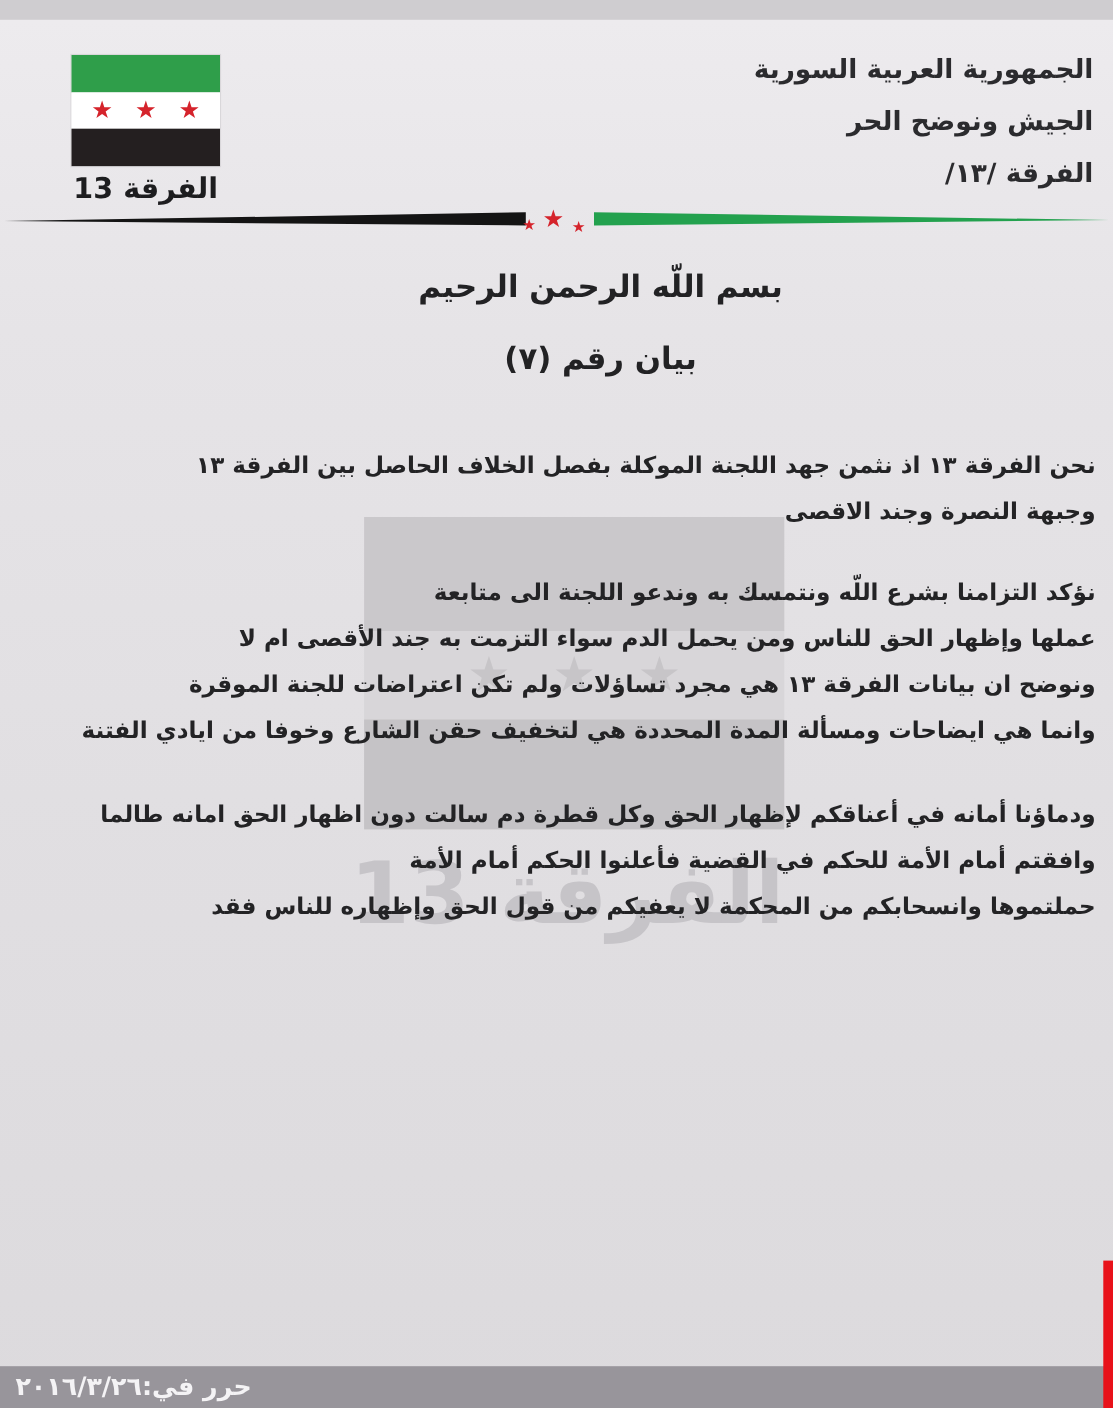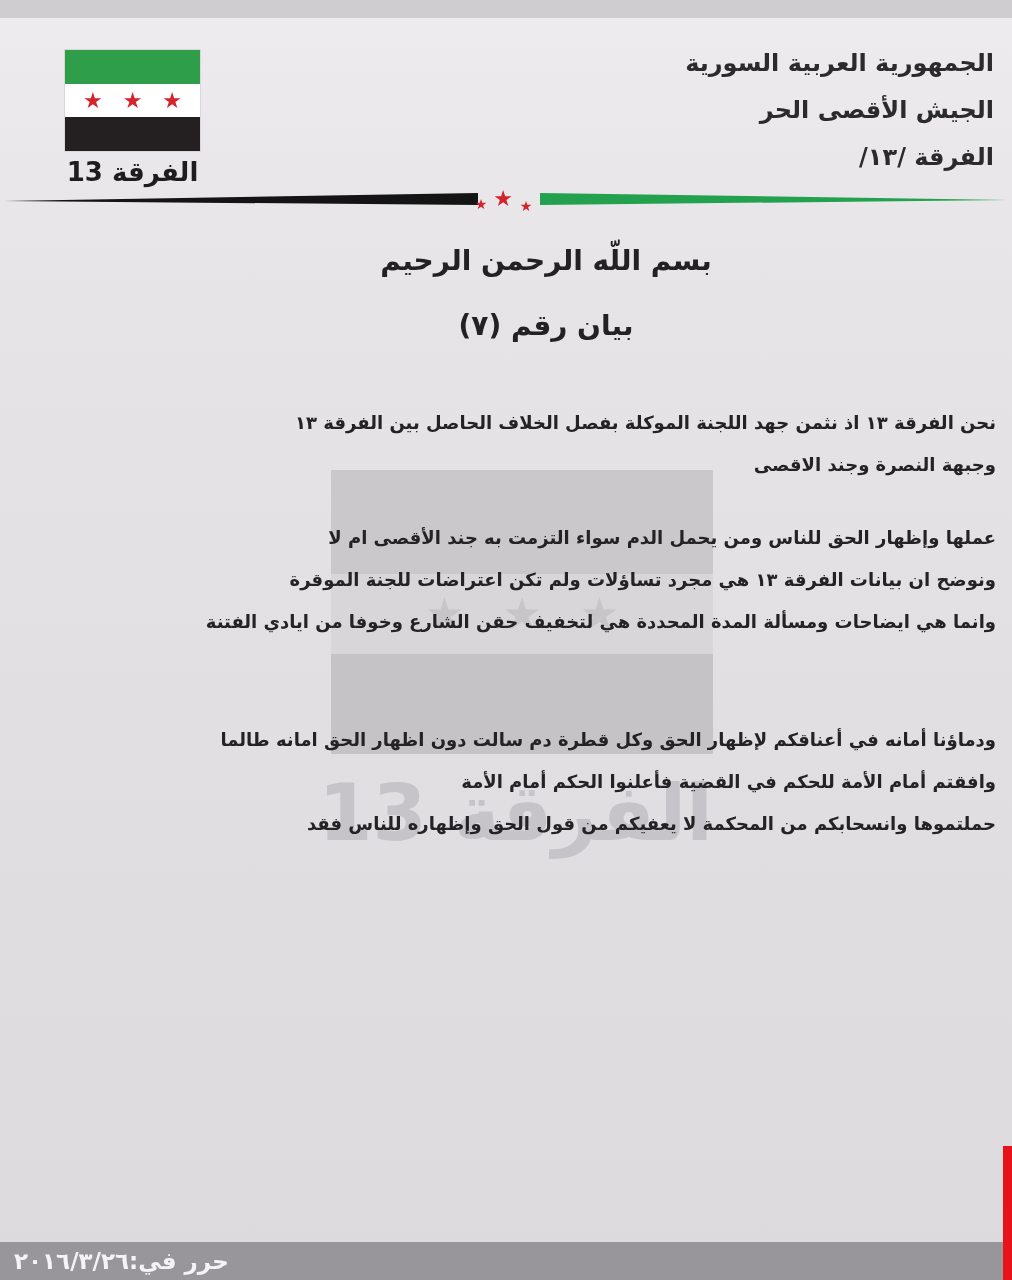--- a/index.html
+++ b/index.html
@@ -49,21 +49,21 @@
   }
   
   .basmala,.statement-title{
     position:absolute;left:0;width:100%;text-align:center;direction:rtl;
     font-size:28px;font-weight:bold;color:#222224;z-index:2;padding-left:40px;
   }
   .basmala{top:226px;}
   .statement-title{top:291px;}
   .para{
     position:absolute;right:16px;left:10px;direction:rtl;text-align:right;
-    font-size:18px;font-weight:bold;color:#232325;line-height:42px;z-index:2;
+    font-size:21px;font-weight:bold;color:#232325;line-height:42px;z-index:2;
   }
   .para .line{white-space:nowrap;}
   .para-1{top:384px;}
   .para-2{top:499px;}
   .para-3{top:701px;}
   
   .footer-bar{
     position:absolute;left:0;bottom:0;width:1012px;height:56px;
     background:#98959b;z-index:3;
   }
@@ -76,21 +76,21 @@
     background:#e8121a;z-index:4;
   }
 </style>
 </head>
 <body>
 
 <div class="page">
 
   <div class="org-block">
     <div>الجمهورية العربية السورية</div>
-    <div>الجيش الأقصى الحر</div>
+    <div>الجيش ونوضح الحر</div>
     <div>الفرقة /١٣/</div>
   </div>
 
   <div class="logo">
     <div class="flag">
       <div class="band-green"></div>
       <div class="band-white">
         <span class="star">★</span>
         <span class="star">★</span>
         <span class="star">★</span>
@@ -123,20 +123,21 @@
 
   <div class="basmala">بسم اللّه الرحمن الرحيم</div>
   <div class="statement-title">بيان رقم (٧)</div>
 
   <div class="para para-1">
     <div class="line">نحن الفرقة ١٣ اذ نثمن جهد اللجنة الموكلة بفصل الخلاف الحاصل بين الفرقة ١٣</div>
     <div class="line">وجبهة النصرة وجند الاقصى</div>
   </div>
 
   <div class="para para-2">
+    <div class="line">نؤكد التزامنا بشرع اللّه ونتمسك به وندعو اللجنة الى متابعة</div>
     <div class="line">عملها وإظهار الحق للناس ومن يحمل الدم سواء التزمت به جند الأقصى ام لا</div>
     <div class="line">ونوضح ان بيانات الفرقة ١٣ هي مجرد تساؤلات ولم تكن اعتراضات للجنة الموقرة</div>
     <div class="line">وانما هي ايضاحات ومسألة المدة المحددة هي لتخفيف حقن الشارع وخوفا من ايادي الفتنة</div>
   </div>
 
   <div class="para para-3">
     <div class="line">ودماؤنا أمانه في أعناقكم لإظهار الحق وكل قطرة دم سالت دون اظهار الحق امانه طالما</div>
     <div class="line">وافقتم أمام الأمة للحكم في القضية فأعلنوا الحكم أمام الأمة</div>
     <div class="line">حملتموها وانسحابكم من المحكمة لا يعفيكم من قول الحق وإظهاره للناس فقد</div>
   </div>

